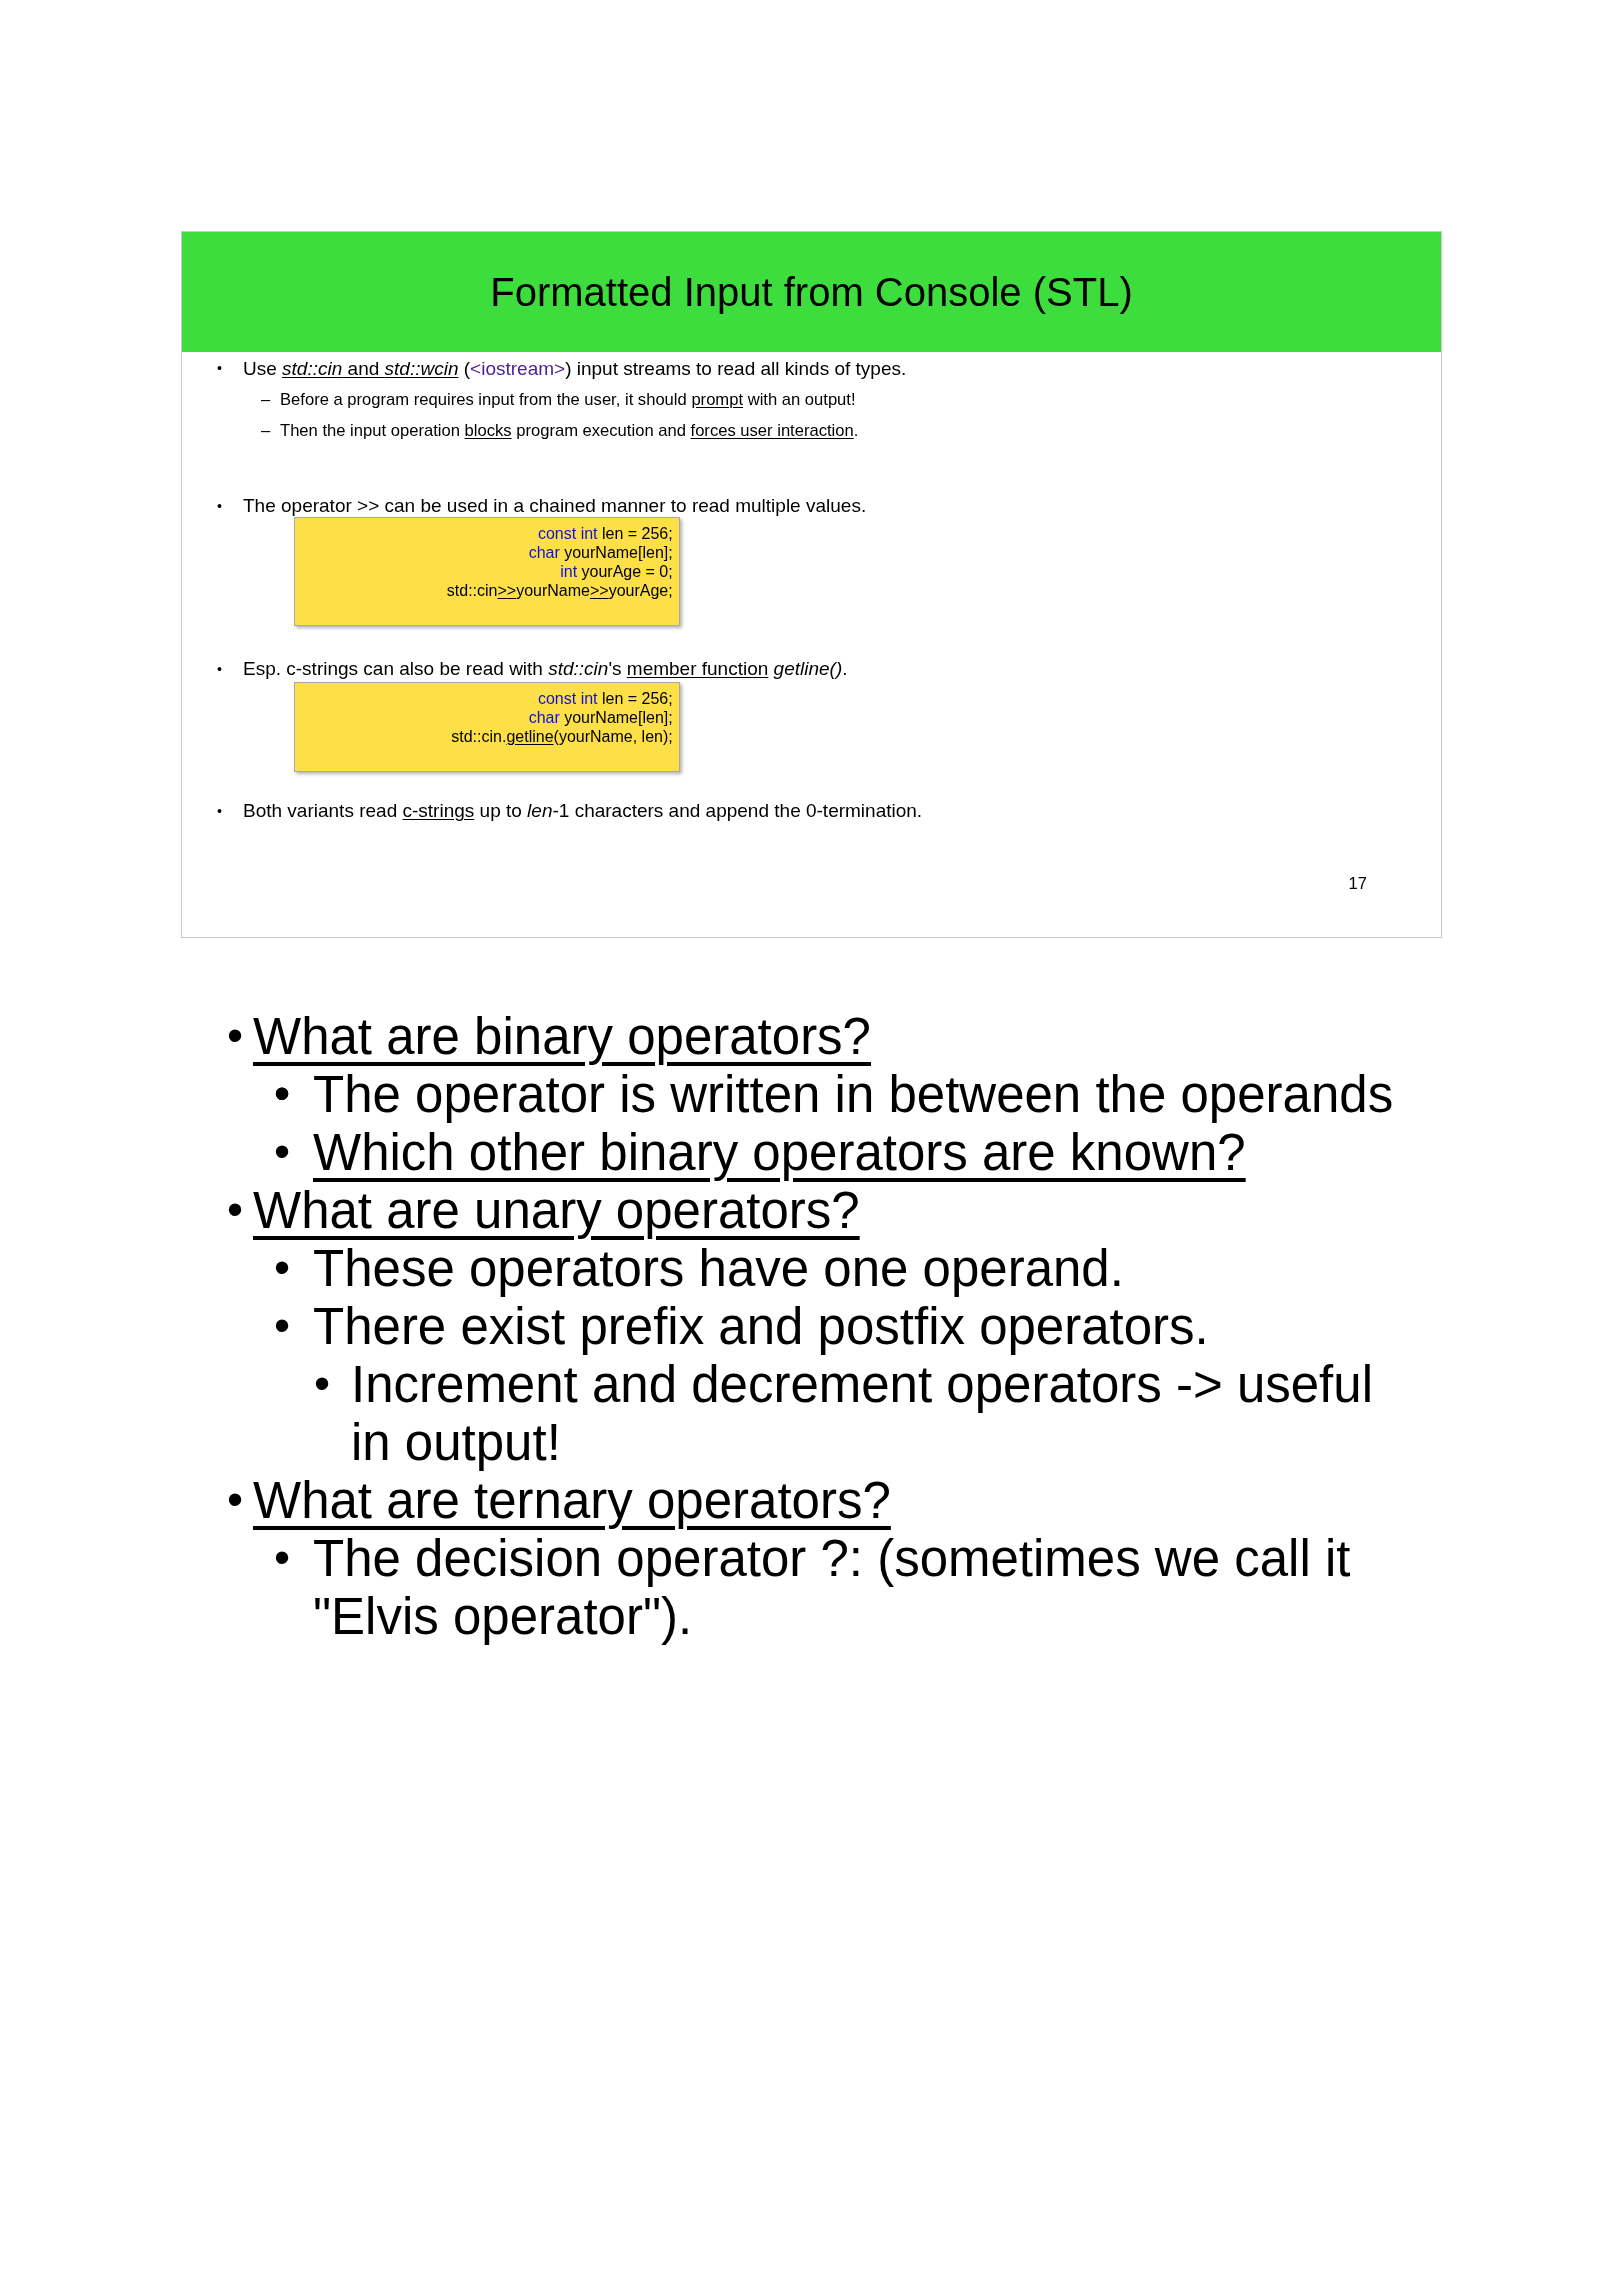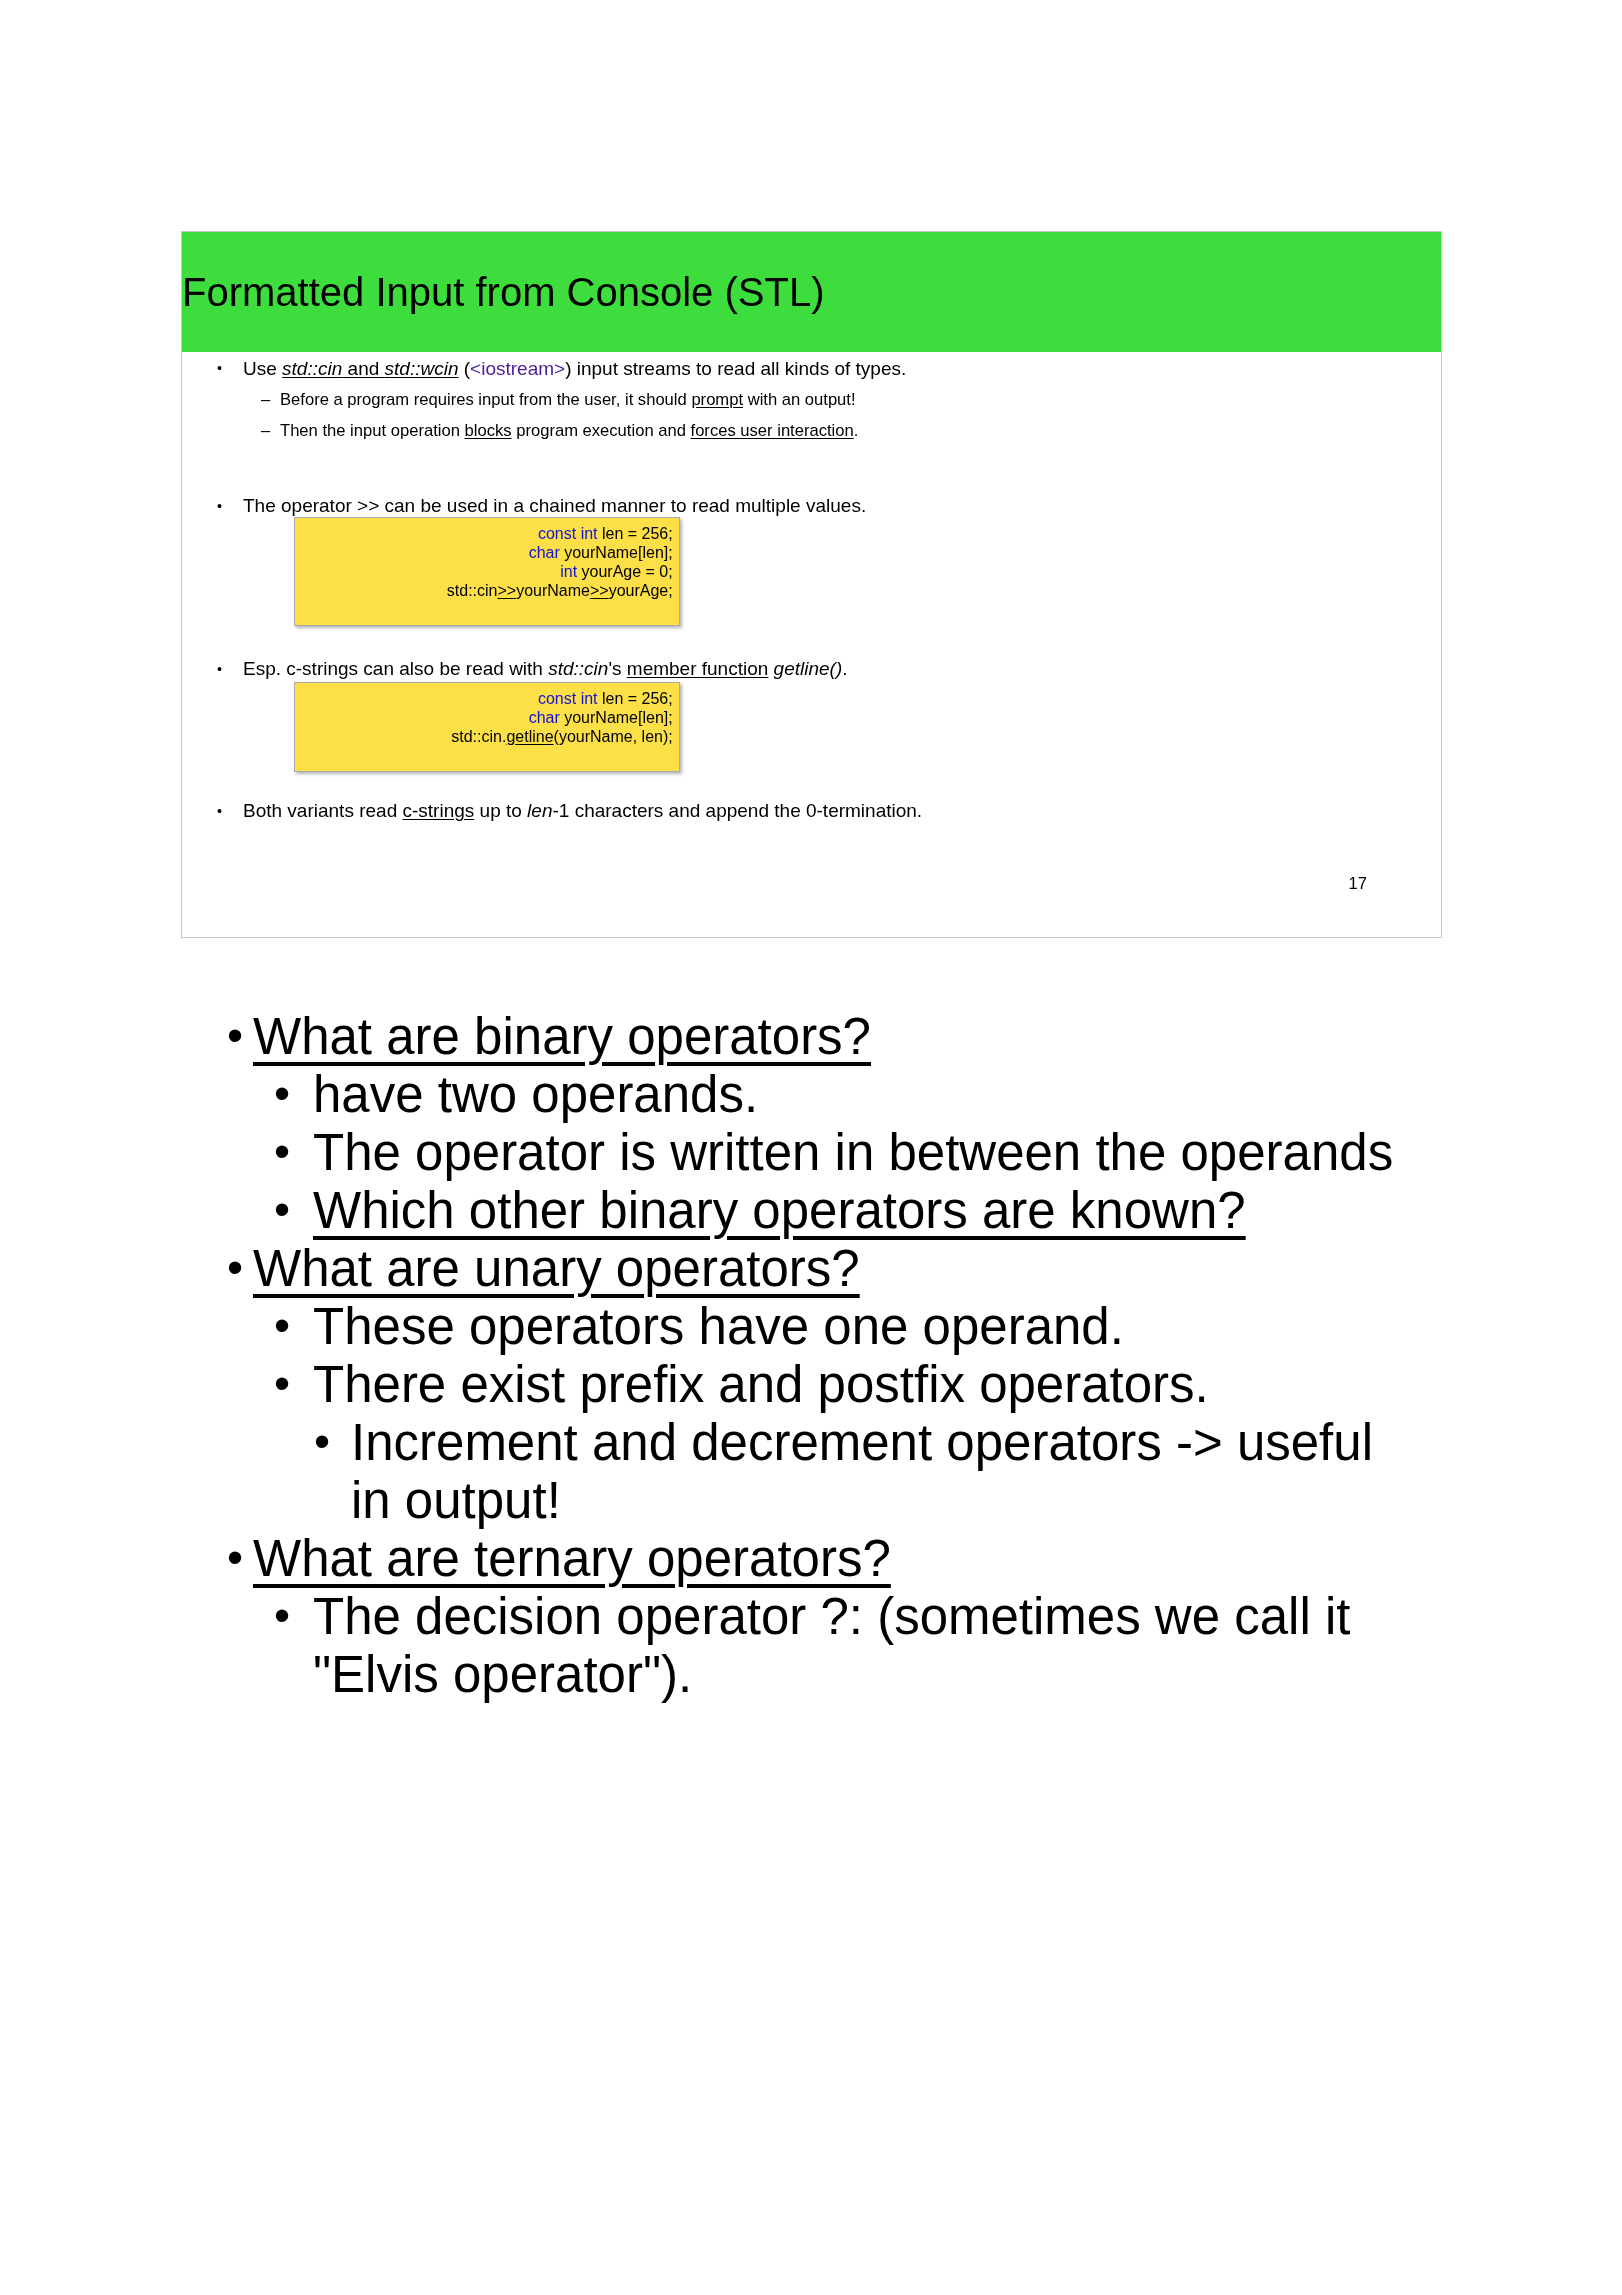--- a/index.html
+++ b/index.html
@@ -16,21 +16,21 @@
   .slide{
     position:absolute;
     left:181px;top:231px;
     width:1261px;height:707px;
     background:#ffffff;
     border:0.8px solid #c8c8c8;
     box-sizing:border-box;
   }
   .slide-header{
     width:100%;height:120px;
-    display:flex;align-items:center;
+    display:flex;align-items:center;justify-content:center;
   }
   .slide-title{
     font-size:40px;
     letter-spacing:0px;
     color:#000;
   }
   .slide-body{
     position:relative;
     padding-top:5.5px;
   }
@@ -120,21 +120,20 @@
           <div><span>std::cin.</span><span class="r-u">getline</span><span>(yourName, len);</span></div>
         </div>
         <div class="blk-7 sb1"><span class="marker">•</span><span>Both variants read </span><span class="r-u">c-strings</span><span> up to </span><span class="r-i">len</span><span>-1 characters and append the 0-termination.</span></div>
       </div>
     <div class="page-number">17</div>
   </div>
 
   <div class="notes" id="notes-list">
       <div class="note-line nl1"><span class="marker">•</span><span class="note-underline">What are binary operators?</span></div>
       <div class="note-line nl2"><span class="marker">•</span></div>
-      <div class="note-line nl2"><span>have two operands.</span></div>
       <div class="note-line nl2"><span class="marker">•</span><span>The operator is written in between the operands</span></div>
       <div class="note-line nl2"><span class="marker">•</span><span class="note-underline">Which other binary operators are known?</span></div>
       <div class="note-line nl1"><span class="marker">•</span><span class="note-underline">What are unary operators?</span></div>
       <div class="note-line nl2"><span class="marker">•</span><span>These operators have one operand.</span></div>
       <div class="note-line nl2"><span class="marker">•</span><span>There exist prefix and postfix operators.</span></div>
       <div class="note-line nl3"><span class="marker">•</span><span>Increment and decrement operators -&gt; useful</span></div>
       <div class="note-line nl3"><span>in output!</span></div>
       <div class="note-line nl1"><span class="marker">•</span><span class="note-underline">What are ternary operators?</span></div>
       <div class="note-line nl2"><span class="marker">•</span><span>The decision operator ?: (sometimes we call it</span></div>
       <div class="note-line nl2"><span>"Elvis operator").</span></div>

